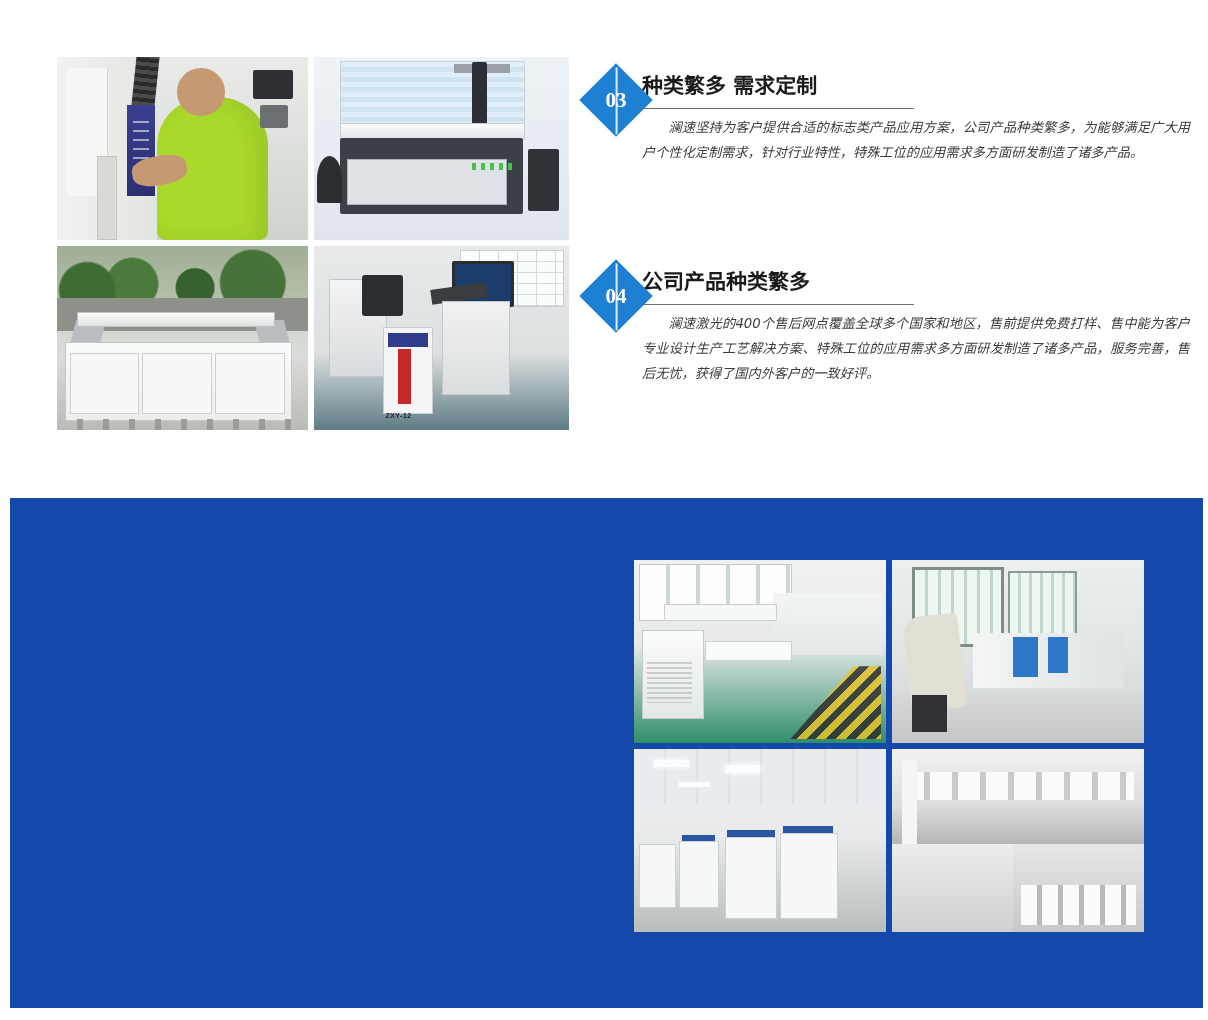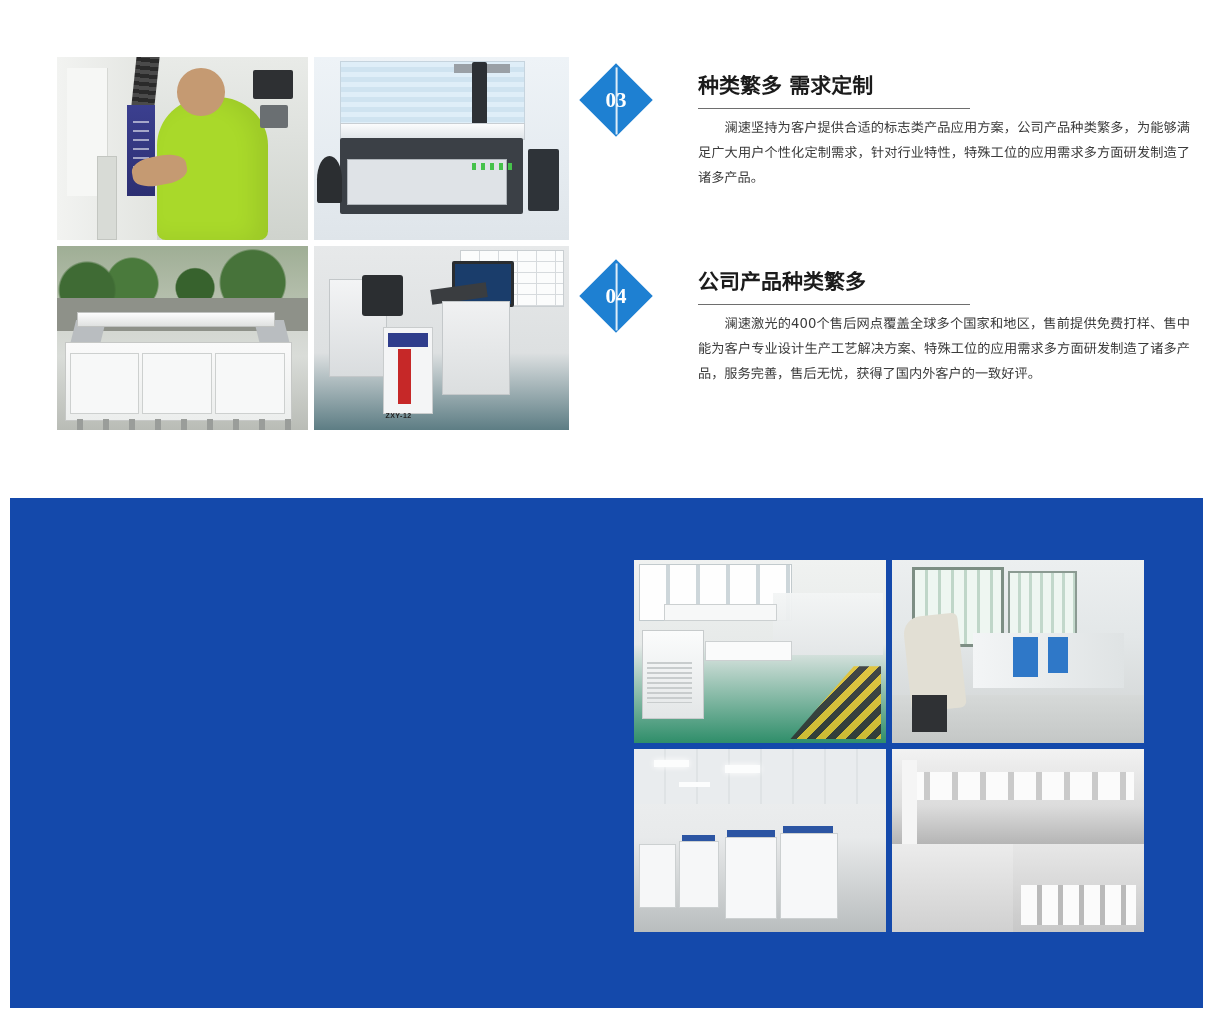--- a/index.html
+++ b/index.html
@@ -101,31 +101,32 @@
     display:flex;align-items:center;justify-content:center;
     color:#ffffff;font-family:"Liberation Serif","DejaVu Serif",serif;
     font-weight:700;font-size:21px;letter-spacing:0px;
   }
   .badge .slash{
     position:absolute;left:50%;top:-14%;width:1.5px;height:128%;
     background:rgba(255,255,255,.85);
     transform:rotate(-45deg);transform-origin:center;
   }
 
-  .feat-body{margin-left:56px;}
+  .feat-body{}
   .feat-title{
     font-family:"DejaVu Sans","Liberation Sans",sans-serif;
     font-weight:700;font-size:21px;color:#1b1b1b;
     line-height:1.2;white-space:nowrap;
   }
   .feat-rule{height:1px;background:#6e6e6e;margin:9px 0 6px 0;}
   .feat-text{
     font-family:"DejaVu Sans","Liberation Sans",sans-serif;
     font-size:13.2px;line-height:25px;color:#3b3b3b;
     text-align:justify;
+    font-style:italic;
   }
   .feat-text p{margin:0;text-indent:2em;}
 
   
   .blue-band{
     position:absolute;left:10px;top:498px;
     width:1193px;height:510px;background:#1449ab;
   }
 
   .photo-grid-right{

